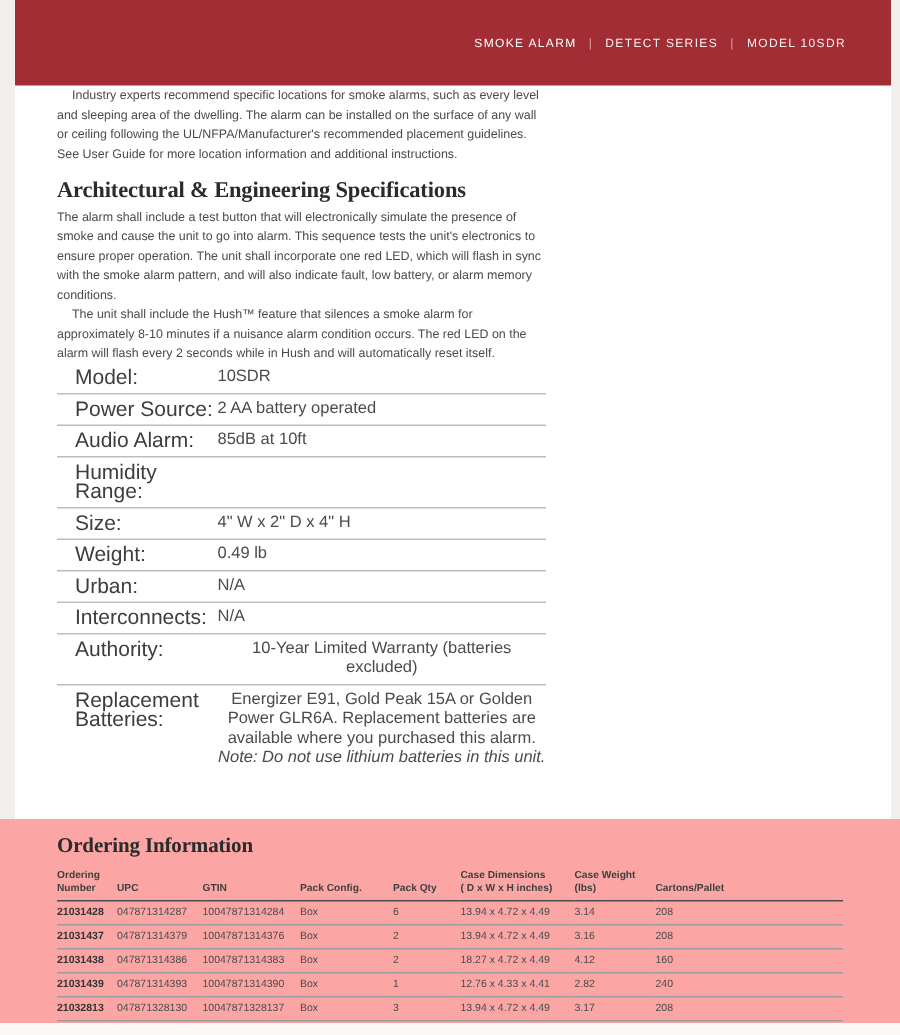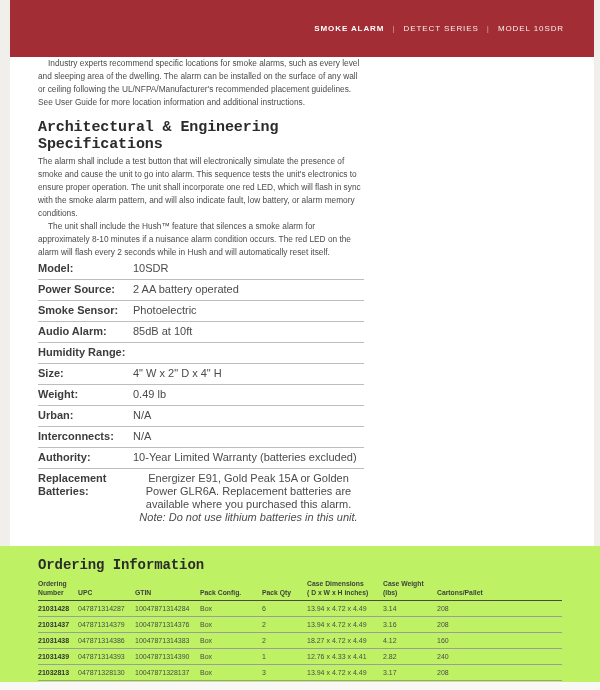--- a/index.html
+++ b/index.html
@@ -10,40 +10,40 @@
     -webkit-font-smoothing:antialiased;
   }
   .page { position:absolute; left:10px; top:0; width:584px; height:546px; background:#ffffff; }
 
   .red-band {
     position:absolute; left:0; top:0; width:100%; height:57px; background:#a22d34;
     display:flex; align-items:center; justify-content:flex-end;
     padding-right:30px; box-sizing:border-box;
   }
   .band-text { font-size:8px; letter-spacing:0.9px; color:#ffffff; white-space:nowrap; }
-  .band-product { font-weight:bold; color:#ffffff; }
+  .band-product { font-weight:normal; color:#ffffff; }
   .band-sep { color:rgba(255,255,255,0.55); margin:0 5px; }
   .band-rest { color:rgba(255,255,255,0.92); }
 
   .content { position:absolute; left:28px; top:57px; width:326px; }
   p.body { font-size:8.3px; line-height:13px; color:#4b4b4b; margin:0; text-align:left; }
   .indent { text-indent:10px; }
   .intro { margin-top:15px; }
-  h2 { font-family:Liberation Mono, monospace; }
+  h2 { font-family:Liberation Serif, serif; }
   h2.arch { font-size:15px; color:#2b2b2b; margin:10px 0 2px 0; letter-spacing:-0.1px; }
   h2.tech { font-size:15px; color:#2b2b2b; margin:12px 0 3px 0; letter-spacing:-0.1px; }
 
   .spec-table { width:326px; }
   .spec-row { display:flex; border-bottom:1px solid #bdbdbd; padding:3px 0 4px 0; }
   .spec-row:last-child { border-bottom:none; }
-  .spec-label { flex:0 0 95px; width:95px; font-weight:bold; font-size:11px; color:#3d3d3d; line-height:13px; }
+  .spec-label { flex:0 0 95px; width:95px; font-weight:normal; font-size:14px; color:#3d3d3d; line-height:13px;margin-left:12px; }
   .spec-value { font-size:11px; color:#4b4b4b; line-height:13px;text-align:center; }
   .spec-note { font-style:italic; }
 
-  .footer { position:absolute; left:0; top:546px; width:600px; height:136px; background:#bef264; }
+  .footer { position:absolute; left:0; top:546px; width:600px; height:136px; background:#fca5a5; }
   h2.ordering { font-size:14px; color:#2b2b2b; margin:11px 0 7px 38px; letter-spacing:-0.1px; }
   table.order { border-collapse:collapse; table-layout:fixed; margin-left:38px; width:524px; }
   table.order th {
     font-size:6.8px; font-weight:bold; color:#3f3f3f; text-align:left; vertical-align:bottom;
     padding:0 2px 3px 0; white-space:pre-line; line-height:8.5px;
     border-bottom:1.5px solid #4a4a4a;
   }
   table.order td {
     font-size:7px; color:#4b4b4b; padding:4px 2px 4px 0;
     border-bottom:1px solid #9c9c9c; white-space:nowrap; overflow:hidden;
@@ -75,24 +75,20 @@
     <p class="body indent">The unit shall include the Hush™ feature that silences a smoke alarm for approximately 8-10 minutes if a nuisance alarm condition occurs. The red LED on the alarm will flash every 2 seconds while in Hush and will automatically reset itself.</p>
 
     <div class="spec-table">
         <div class="spec-row">
           <div class="spec-label">Model:</div>
           <div class="spec-value">10SDR</div>
         </div>
         <div class="spec-row">
           <div class="spec-label">Power Source:</div>
           <div class="spec-value">2 AA battery operated</div>
-        </div>
-        <div class="spec-row">
-          <div class="spec-label">Smoke Sensor:</div>
-          <div class="spec-value">Photoelectric</div>
         </div>
         <div class="spec-row">
           <div class="spec-label">Audio Alarm:</div>
           <div class="spec-value">85dB at 10ft</div>
         </div>
         <div class="spec-row">
           <div class="spec-label">Humidity Range:</div>
         </div>
         <div class="spec-row">
           <div class="spec-label">Size:</div>

